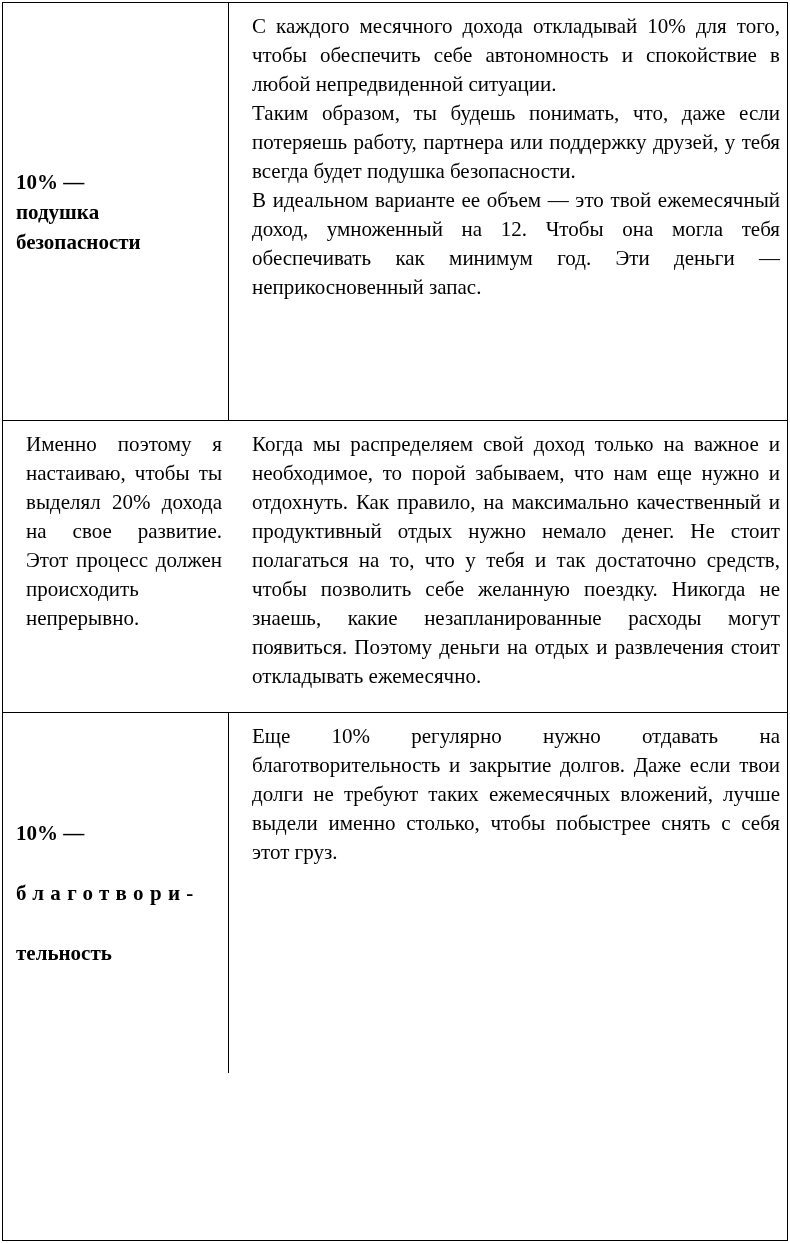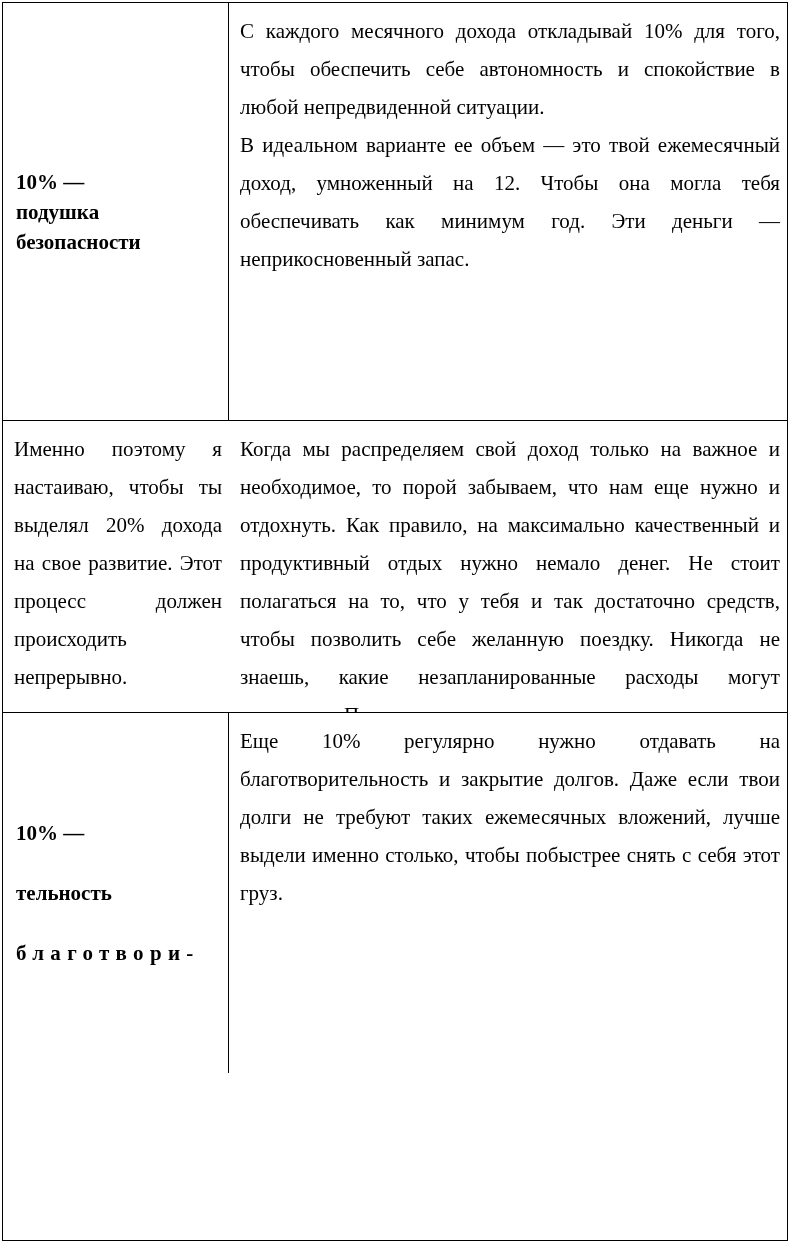--- a/index.html
+++ b/index.html
@@ -46,56 +46,58 @@
     line-height: 30px;
     white-space: pre-line;
   }
   .label-line { display: block; }
   .label-line.spaced { letter-spacing: 0.30em; }
   .text-cell {
     padding: 9px 7px 4px 11px;
   }
   .text-cell p {
     font-size: 21px;
-    line-height: 38px;
+    line-height: 29px;
     text-align: justify;
     hyphens: auto;
     -webkit-hyphens: auto;
     overflow-wrap: break-word;
+    margin-left: 12px;
   }
 </style>
 </head>
 <body>
 
 <div class="page">
   <div class="budget-table">
 
     <div class="cell label-cell">
       <div class="row-label">10% —
 подушка
 безопасности</div>
     </div>
     <div class="cell text-cell">
       <p>С каждого месячного дохода откладывай 10% для того, чтобы обеспечить себе автономность и спокойствие в любой непредвиденной ситуации.</p>
+      <p>Таким образом, ты будешь понимать, что, даже если потеряешь работу, партнера или поддержку друзей, у тебя всегда будет подушка безопасности.</p>
       <p>В идеальном варианте ее объем — это твой ежемесячный доход, умноженный на 12. Чтобы она могла тебя обеспечивать как минимум год. Эти деньги — неприкосновенный запас.</p>
     </div>
 
     <div class="cell text-cell">
       <p>Именно поэтому я настаиваю, чтобы ты выделял 20% дохода на свое развитие. Этот процесс должен происходить непрерывно.</p>
     </div>
 
     <div class="cell text-cell">
       <p>Когда мы распределяем свой доход только на важное и необходимое, то порой забываем, что нам еще нужно и отдохнуть. Как правило, на максимально качественный и продуктивный отдых нужно немало денег. Не стоит полагаться на то, что у тебя и так достаточно средств, чтобы позволить себе желанную поездку. Никогда не знаешь, какие незапланированные расходы могут появиться. Поэтому деньги на отдых и развлечения стоит откладывать ежемесячно.</p>
     </div>
 
     <div class="cell label-cell last">
       <div class="row-label">
         <span class="label-line">10% —</span>
+        <span class="label-line spaced">благотвори-</span>
         <span class="label-line">тельность</span>
-        <span class="label-line spaced">благотвори-</span>
       </div>
     </div>
     <div class="cell text-cell last">
       <p>Еще 10% регулярно нужно отдавать на благотворительность и закрытие долгов. Даже если твои долги не требуют таких ежемесячных вложений, лучше выдели именно столько, чтобы побыстрее снять с себя этот груз.</p>
     </div>
 
   </div>
 </div>
 
 </body></html>

